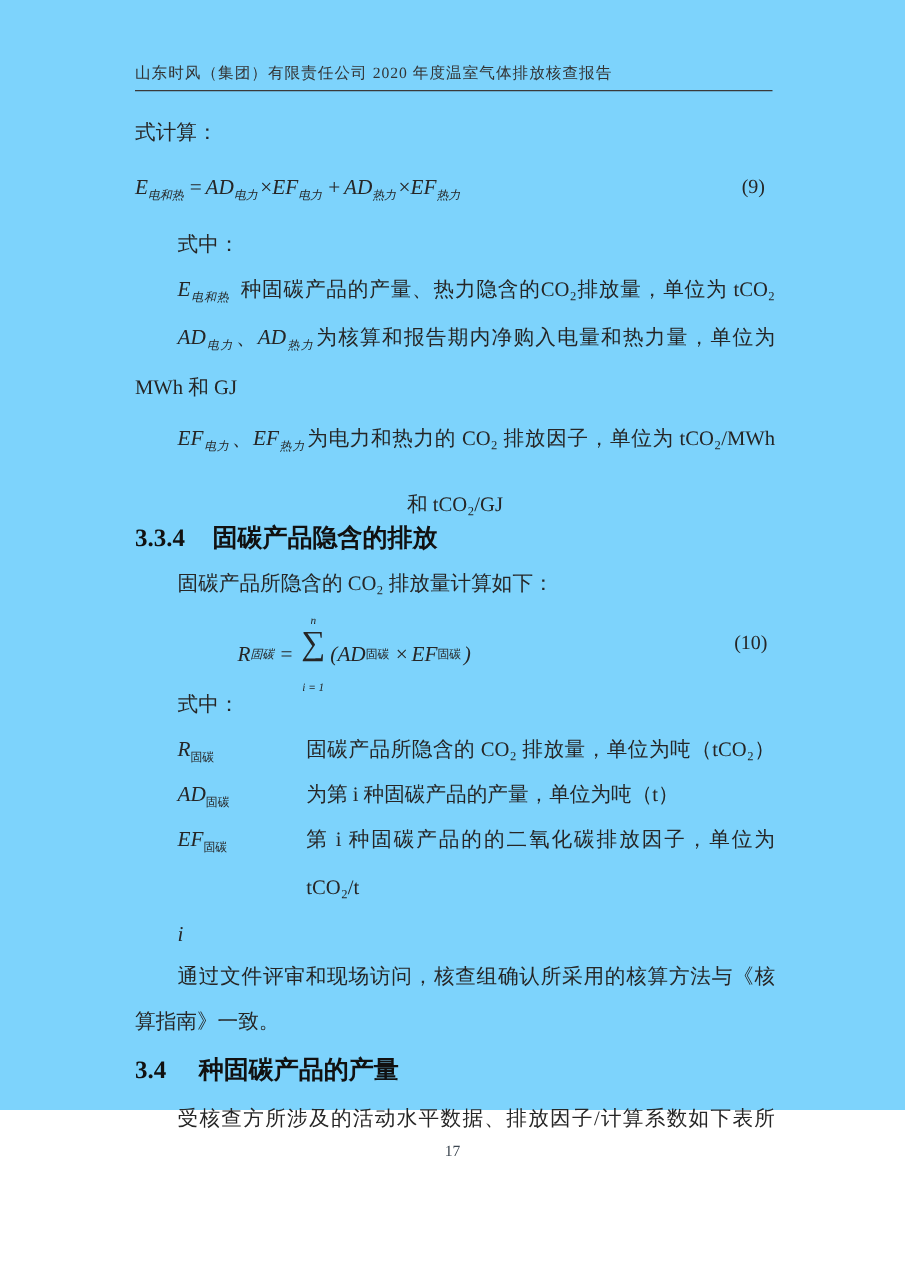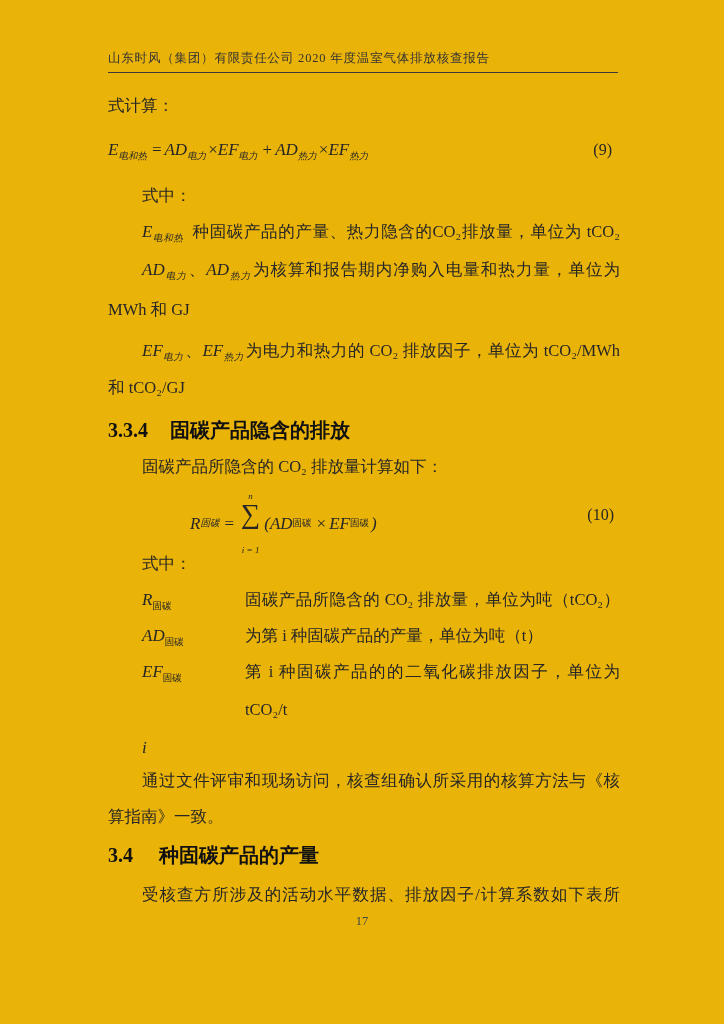--- a/index.html
+++ b/index.html
@@ -1,21 +1,21 @@
 <!DOCTYPE html>
 <html><head>
 <meta charset="utf-8">
 <style>
   html, body { margin: 0; padding: 0; background: #ffffff; }
   body { width: 724px; height: 1024px; overflow: hidden; }
   .page {
     position: relative;
     width: 724px;
-    height: 1024px;
-    background: #eab308;
+    height: 888px;
+    background: #7dd3fc;
     font-family: "Liberation Serif", "DejaVu Serif", serif;
     color: #262626;
   }
   .abs { position: absolute; }
   .header {
     top: 50px; left: 108px; right: 106px;
     font-size: 12.5px;
     letter-spacing: 0.8px;
     color: #333;
     padding-bottom: 5px;
@@ -103,21 +103,21 @@
   <div class="abs ind bodyline jline" style="top:258px;">
     <span class="fvar">AD</span><sub class="sb">电力</sub><span>、</span><span class="fvar">AD</span><sub class="sb">热力</sub><span>为核算和报告期内净购入电量和热力量，单位为</span>
   </div>
 
   <div class="abs noind bodyline" style="top:298px;">MWh 和 GJ</div>
 
   <div class="abs ind bodyline jline" style="top:339px;">
     <span class="fvar">EF</span><sub class="sb">电力</sub><span>、</span><span class="fvar">EF</span><sub class="sb">热力</sub><span>为电力和热力的 CO₂ 排放因子，单位为 tCO₂/MWh</span>
   </div>
 
-  <div class="abs noind bodyline" style="top:376px;">和 tCO₂/GJ</div>
+  <div class="abs noind bodyline" style="top:392px;text-align:center;">和 tCO₂/GJ</div>
 
   <div class="abs heading" style="top:417px;">
     <span class="h-num">3.3.4</span><span>固碳产品隐含的排放</span>
   </div>
 
   <div class="abs ind bodyline" style="top:455px;">固碳产品所隐含的 CO₂ 排放量计算如下：</div>
 
   <div class="abs f10line" style="top:492px;">
     <span class="f10wrap">
       <span class="fvar">R</span>

